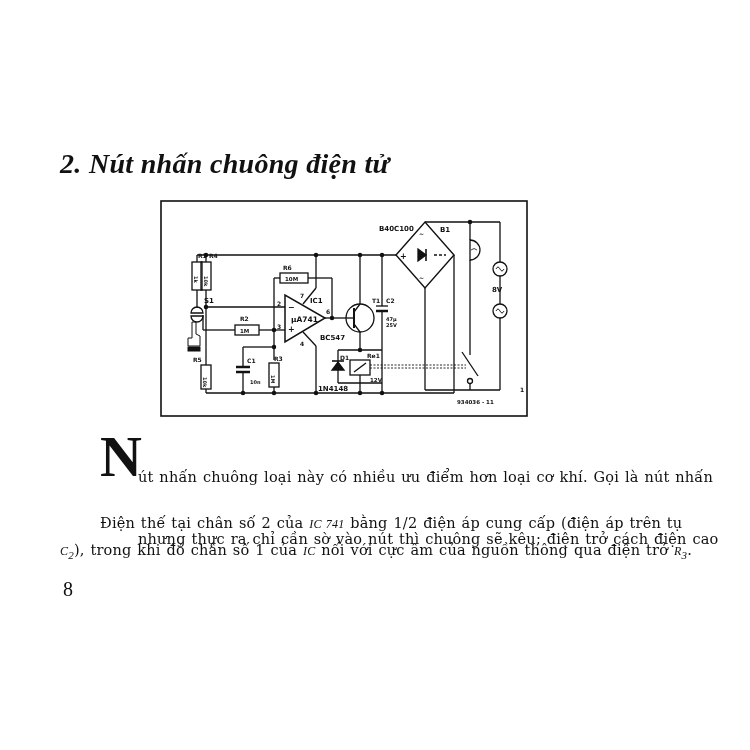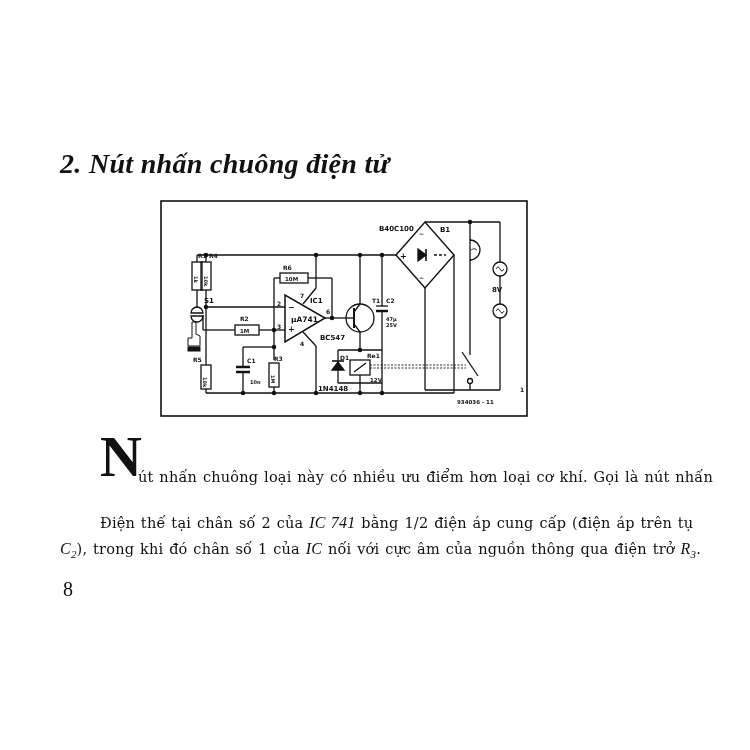--- a/index.html
+++ b/index.html
@@ -8,21 +8,21 @@
   .figure { position:absolute; left:160px; top:200px; width:370px; height:218px; }
   .para { position:absolute; font-family:"DejaVu Serif", serif; font-size:14.5px; line-height:26px; letter-spacing:0.2px; word-spacing:1px; }
   .p1 { left:100px; top:428px; width:590px; }
   .p1 .line { display:block; white-space:nowrap; }
   .p1 .l1, .p1 .l2 { padding-left:38px;margin-top:36px; }
   .p1 .l3 { margin-left:-38px; }
   .dropcap { position:absolute; left:0; top:4px; font-family:"Liberation Serif", serif; font-size:58px; line-height:50px; font-weight:bold; }
   .p2 { left:60px; top:510px; width:640px; }
   .p2 .line { display:block; white-space:nowrap; }
   .p2 .l1 { padding-left:40px; }
-  .it { font-style:italic; font-family:"Liberation Serif", serif; font-size:16px; }
+  .it { font-style:italic; font-family:"Liberation Serif", serif; font-size:12px; }
   .page-num { position:absolute; left:63px; top:578px; font-family:"Liberation Serif", serif; font-size:20px; }
   svg text { font-family:"DejaVu Sans", sans-serif; font-weight:bold; fill:#111; }
 </style>
 </head>
 <body>
 
 <div class="title">
   <span>2.</span>
   <span>Nút nhấn chuông điện tử</span>
 </div>
@@ -197,20 +197,21 @@
     <line x1="210" y1="168" x2="306" y2="168" stroke-dasharray="2 1.5" stroke-width="0.9"></line>
 
     <text x="297" y="204" font-size="5.5" stroke="none">934036 - 11</text>
     <text x="360" y="192" font-size="6" stroke="none">1</text>
   </svg>
 </div>
 
 <div class="para p1">
   <span class="dropcap">N</span>
   <span class="line l1">út nhấn chuông loại này có nhiều ưu điểm hơn loại cơ khí. Gọi là nút nhấn</span>
+  <span class="line l2">nhưng thực ra chỉ cần sờ vào nút thì chuông sẽ kêu; điện trở cách điện cao</span>
 </div>
 
 <div class="para p2">
   <span class="line l1"><span>Điện thế tại chân số 2 của </span><span class="it">IC 741</span><span> bằng 1/2 điện áp cung cấp (điện áp trên tụ</span></span>
   <span class="line l2"><span class="it">C</span><sub class="it" style="font-size:11px">2</sub><span>), trong khi đó chân số 1 của </span><span class="it">IC</span><span> nối với cực âm của nguồn thông qua điện trở </span><span class="it">R</span><sub class="it" style="font-size:11px">3</sub><span>.</span></span>
 </div>
 
 <div class="page-num">8</div>
 
 </body></html>

